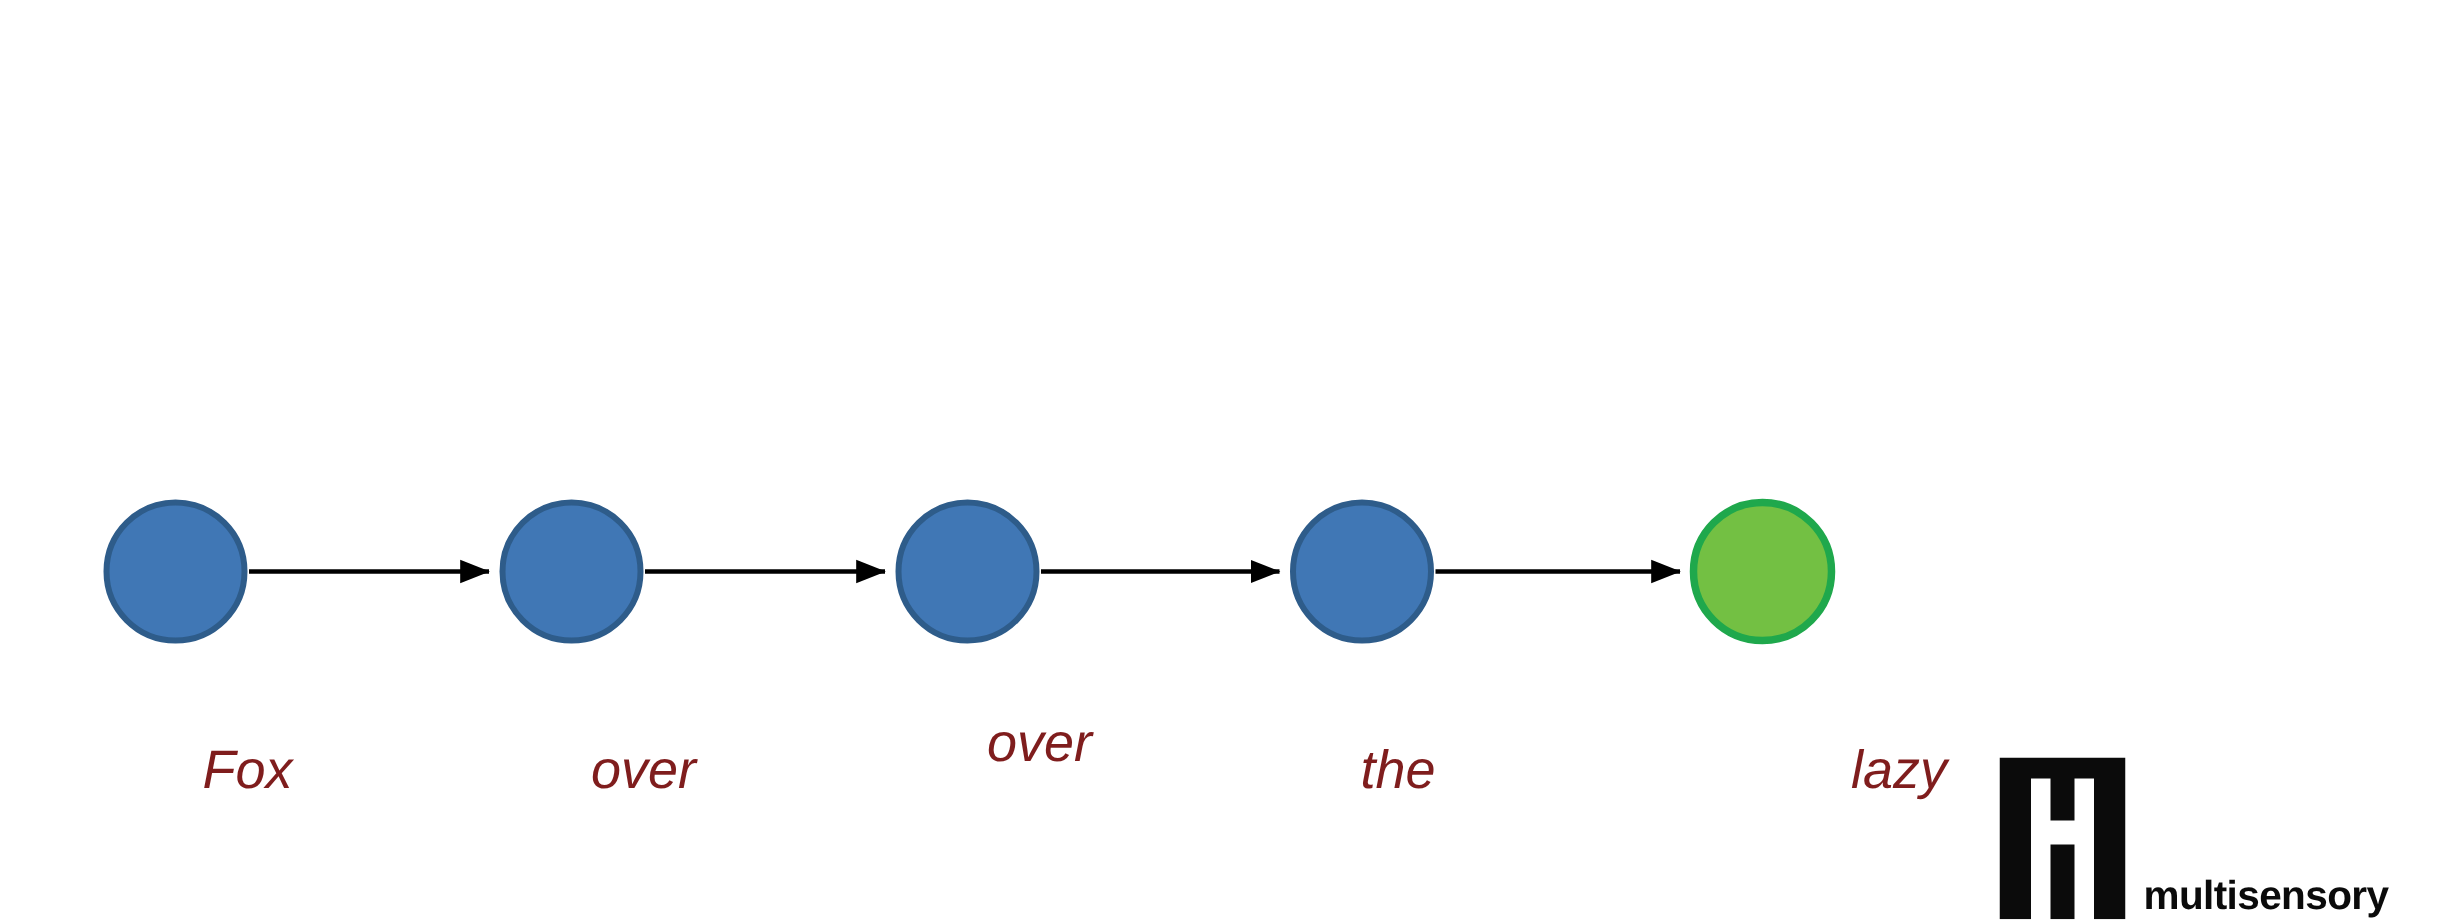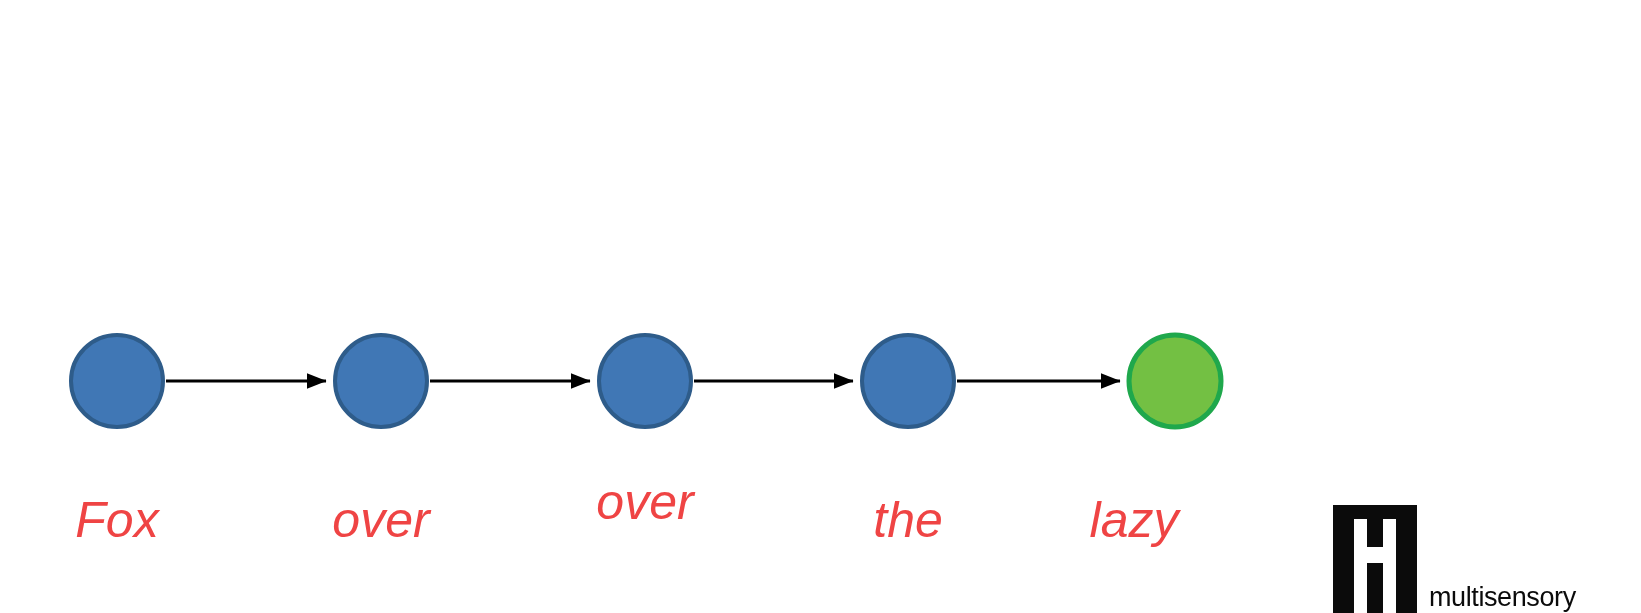--- a/index.html
+++ b/index.html
@@ -22,47 +22,48 @@
     left: 0;
     top: 0;
     width: 1641px;
     height: 613px;
   }
   .node-label {
     position: absolute;
     font-family: "Liberation Sans", sans-serif;
     font-style: italic;
     font-weight: 400;
-    font-size: 50px;
-    color: #ef4444;
+    font-size: 36px;
+    color: #7f1d1d;
     text-align: center;
     white-space: nowrap;
     transform: translateX(-50%);
     line-height: 1;
+    margin-left: 48px;
   }
   
   #logo {
     position: absolute;
     left: 1333px;
     top: 492px;
     width: 300px;
     height: 121px;
     display: flex;
     align-items: flex-end;
   }
   #logo-mark {
     width: 84px;
     height: 108px;
     flex: 0 0 auto;
   }
   #logo-wordmark {
     margin-left: 12px;
     margin-bottom: 2px;
     font-family: "Liberation Sans", sans-serif;
-    font-weight: normal;
+    font-weight: bold;
     font-size: 27px;
     line-height: 1.0;
     letter-spacing: -0.4px;
     color: #0b0b0b;
     white-space: nowrap;
   }
   #logo-wordmark div { display: block; }
 </style>
 </head>
 <body>
@@ -88,22 +89,22 @@
       <circle cx="381" cy="381" r="46" fill="#4077B5" stroke="#2E5C8A" stroke-width="4"></circle>
       <circle cx="645" cy="381" r="46" fill="#4077B5" stroke="#2E5C8A" stroke-width="4"></circle>
       <circle cx="908" cy="381" r="46" fill="#4077B5" stroke="#2E5C8A" stroke-width="4"></circle>
       <circle cx="1175" cy="381" r="46" fill="#73C043" stroke="#1FA84C" stroke-width="5"></circle>
     </g>
   </svg>
 
   <div class="node-label" style="left:117px;  top:495px;">Fox</div>
   <div class="node-label" style="left:381px;  top:495px;">over</div>
   <div class="node-label" style="left:645px;  top:477px;">over</div>
-  <div class="node-label" style="left:908px;  top:495px;">the</div>
-  <div class="node-label" style="left:1134px; top:495px;">lazy</div>
+  <div class="node-label" style="left:884px;  top:495px;">the</div>
+  <div class="node-label" style="left:1218px; top:495px;">lazy</div>
 
   <div id="logo">
     <svg id="logo-mark" viewBox="0 0 84 108">
 
       <path fill="#0b0b0b" d="
         M0,0 H84 V108 H63 V14 H50 V42 H34 V14 H21 V108 H0 Z
         M34,58 H50 V108 H34 Z
       "></path>
     </svg>
     <div id="logo-wordmark">

